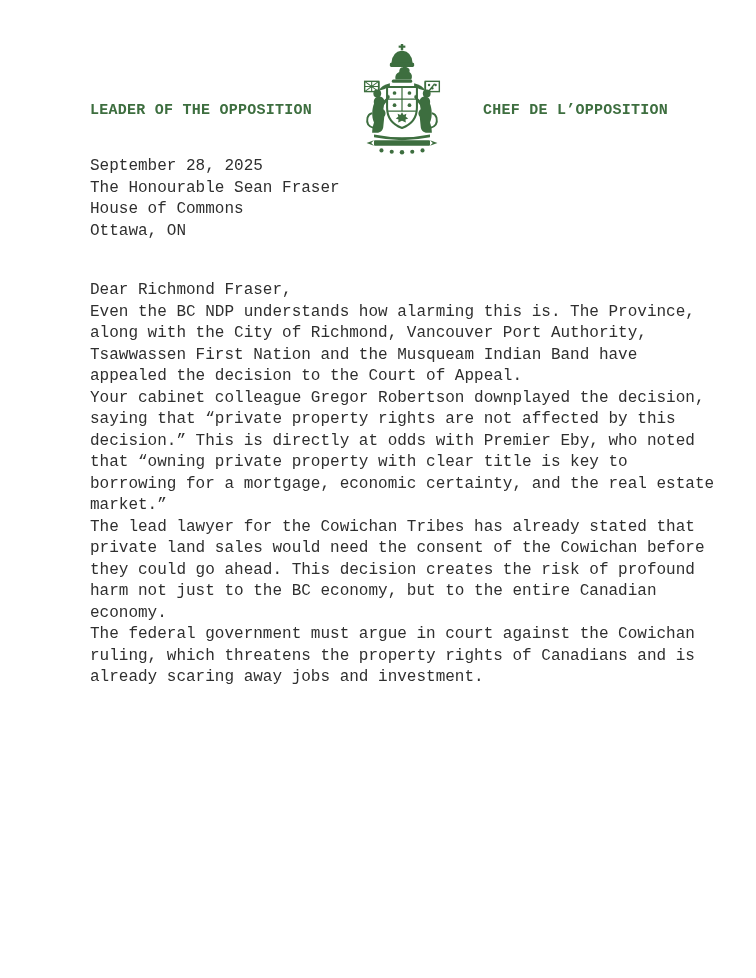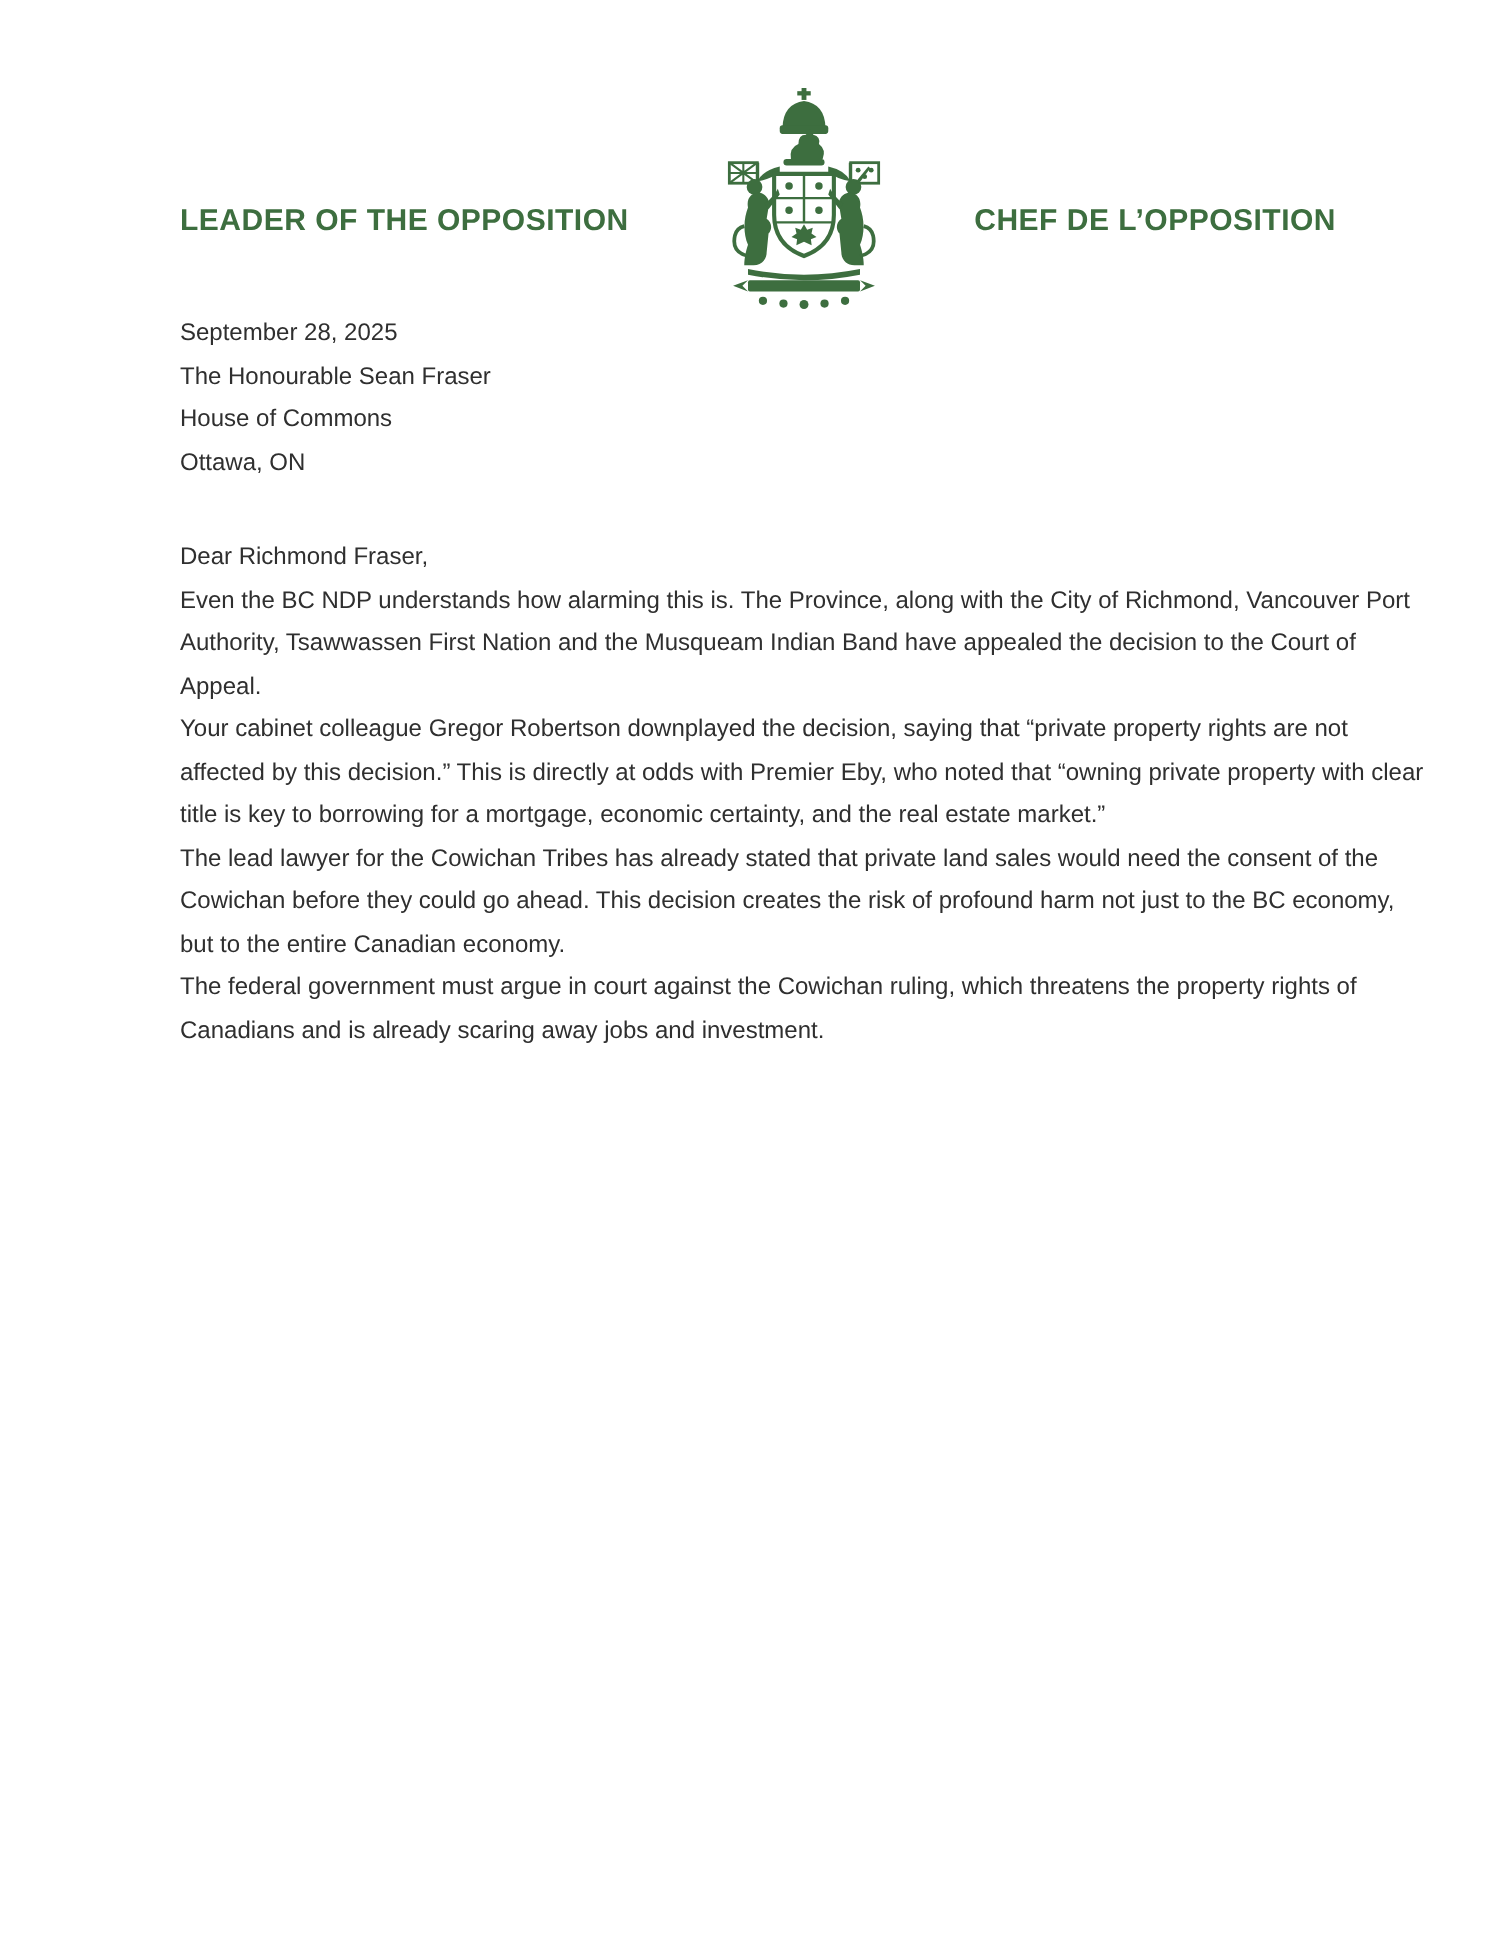--- a/index.html
+++ b/index.html
@@ -9,39 +9,39 @@
   }
   *{box-sizing:border-box;}
   html,body{margin:0;padding:0;}
   body{
     width:756px;height:978px;
     background:var(--page-background);
     font-family:"Liberation Sans","DejaVu Sans",sans-serif;
     color:var(--text);
     -webkit-font-smoothing:antialiased;
   }
-  .page{position:relative;width:756px;height:748px;background:var(--page-background);overflow:hidden;}
+  .page{position:relative;width:756px;height:748px;background:var(--page-background);overflow:hidden;font-family:Liberation Mono, monospace;}
 
   
   .letterhead{position:relative;height:156px;}
   .lh-title{
     position:absolute;top:102px;
     font-size:15px;font-weight:700;letter-spacing:.25px;
     color:var(--accent-green);white-space:nowrap;
   }
   .lh-title.en{left:90px;}
   .lh-title.fr{right:88px;}
   .crest{position:absolute;left:346px;top:44px;width:112px;height:112px;}
   .crest svg{display:block;width:112px;height:112px;}
 
   
-  .content{padding:0 40px 0 90px;font-size:12px;line-height:21.5px;}
+  .content{padding:0 40px 0 90px;font-size:16px;line-height:21.5px;}
   .content p{margin:0;}
   .date{margin:6px 0 14px;}
-  .recipient{margin:0 0 26px;}
+  .recipient{margin:0 0 38px;}
   .salutation{margin:0 0 14px;}
   .para{margin:0 0 17px;}
   .para em{font-style:italic;}
 </style>
 </head>
 <body>
 
 <div class="page">
 
   <header class="letterhead">

